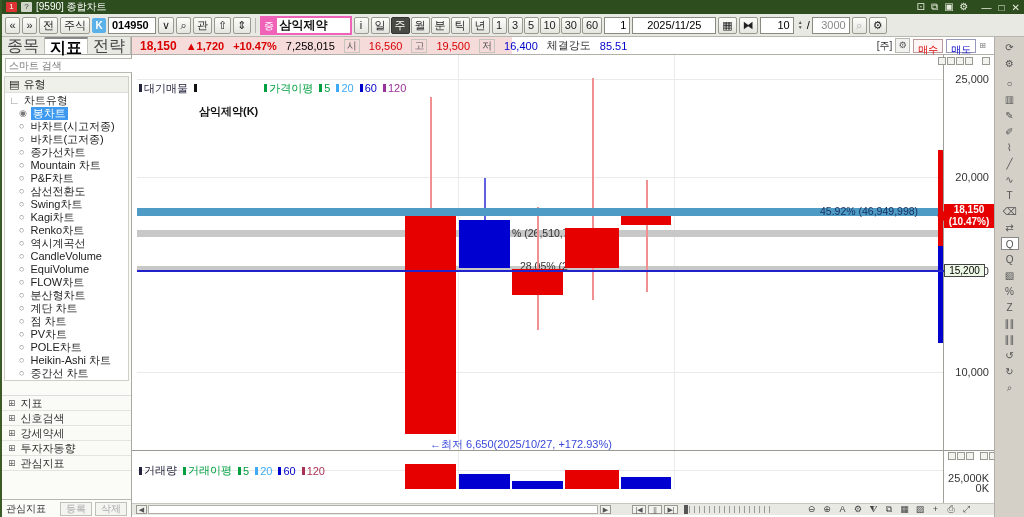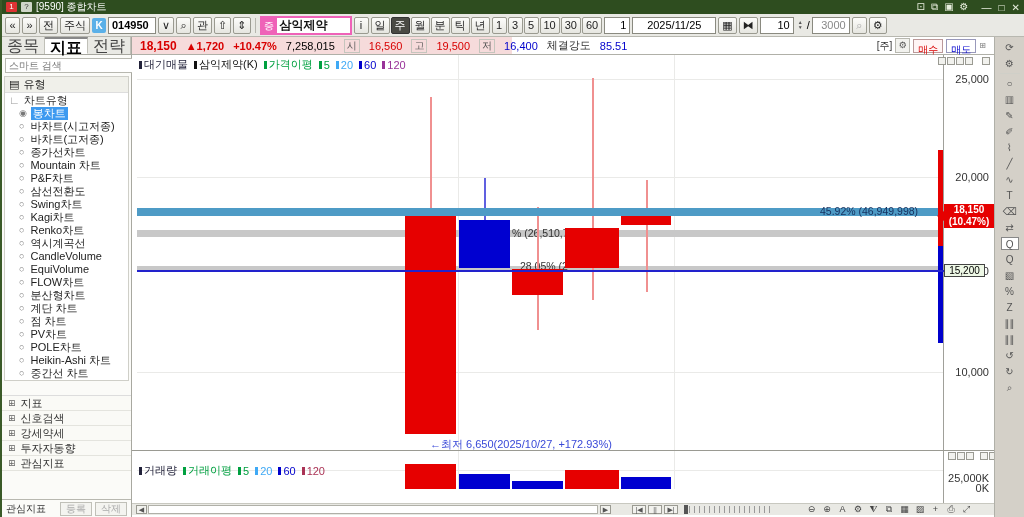--- a/index.html
+++ b/index.html
@@ -354,21 +354,21 @@
           <div class="parrow" style="left: 805px; top: 156px;"></div>
           <div class="lmk" style="top: 209px;">15,200</div>
           <div class="anno" style="left: 298px; top: 382px; color: rgb(57, 73, 216);">←최저 6,650(2025/10/27, +172.93%)</div>
           <div class="legend" style="left: 7px; top: 2px;">
             <div class="lgitem">
               <div class="lgmark" style="background: rgb(34, 34, 58);"></div>
               <span style="color: rgb(34, 34, 58);">대기매물</span>
             </div>
             <div class="lgitem">
               <div class="lgmark" style="background: rgb(17, 17, 17);"></div>
-              <span style="color: rgb(17, 17, 17); font-weight: normal;">삼익제약(K)</span>
+              <span style="color: rgb(17, 17, 17); font-weight: bold; margin-top: 47px;">삼익제약(K)</span>
             </div>
             <div class="lgitem">
               <div class="lgmark" style="background: rgb(0, 160, 64);"></div>
               <span style="color: rgb(0, 160, 64);">가격이평</span>
             </div>
             <div class="lgitem">
               <div class="lgmark" style="background: rgb(0, 160, 64);"></div>
               <span style="color: rgb(0, 160, 64);">5</span>
             </div>
             <div class="lgitem">

